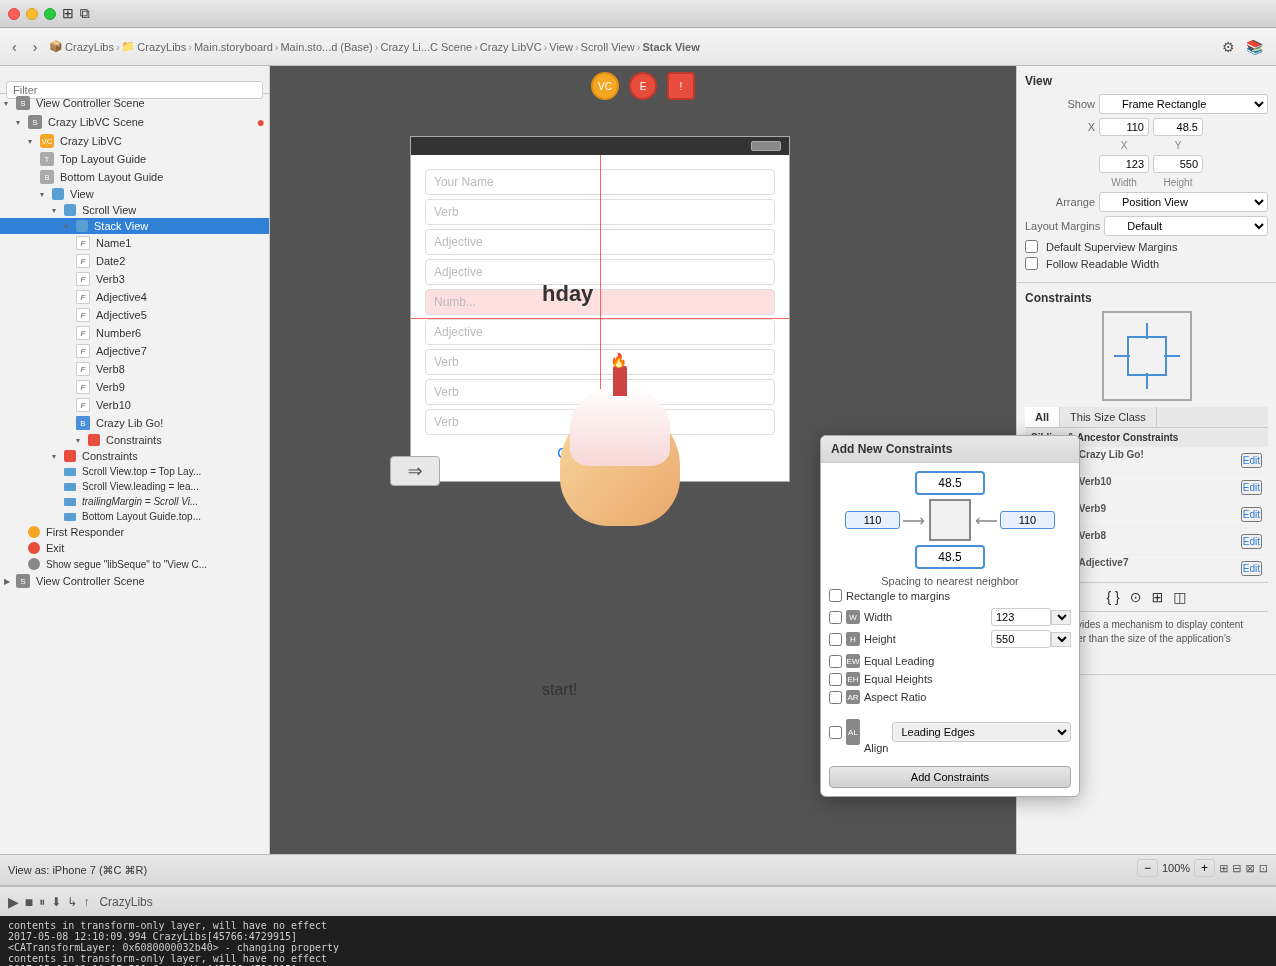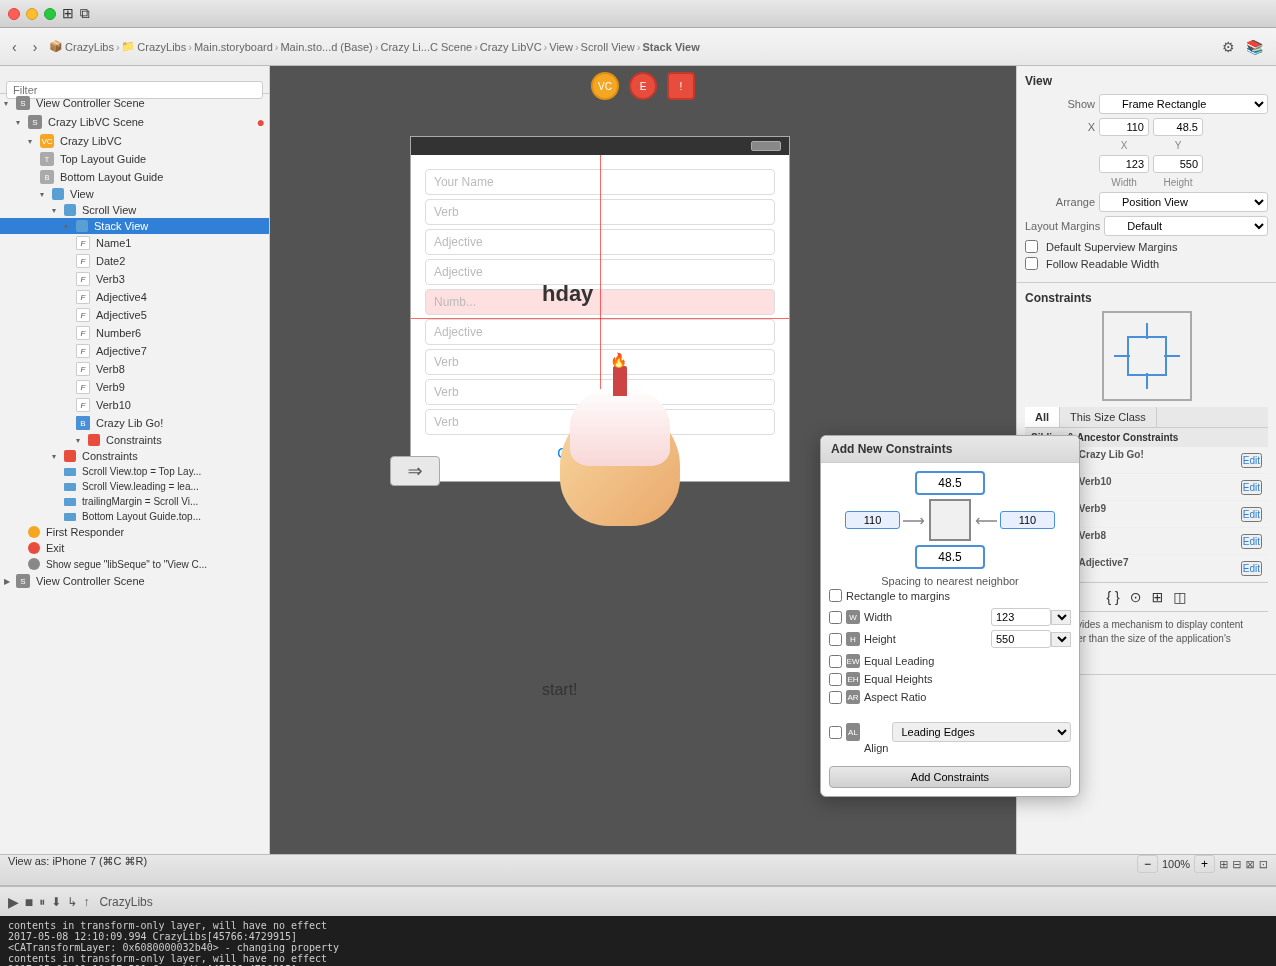--- a/index.html
+++ b/index.html
@@ -62,21 +62,21 @@
     
     .add-constraints-dialog { position: absolute; left: 820px; top: 435px; width: 260px; background: white; border: 1px solid #aaa; border-radius: 6px; box-shadow: 0 4px 20px rgba(0,0,0,0.3); z-index: 100; }
     .dialog-title { background: linear-gradient(#e8e8e8, #d8d8d8); padding: 6px 10px; font-size: 12px; font-weight: 600; border-bottom: 1px solid #ccc; border-radius: 6px 6px 0 0; }
     .dialog-body { padding: 8px; }
     .constraint-input { width: 70px; border: 2px solid #4a90d9; border-radius: 4px; padding: 3px 6px; font-size: 12px; text-align: center; }
     .constraint-side-input { width: 55px; border: 1px solid #ccc; border-radius: 3px; padding: 2px 4px; font-size: 11px; text-align: center; }
     .constraint-side-input.active { border-color: #4a90d9; background: #e8f0fe; }
     .add-constraints-btn { width: 100%; background: linear-gradient(#e8e8e8, #d0d0d0); border: 1px solid #aaa; border-radius: 4px; padding: 4px 8px; font-size: 11px; cursor: pointer; margin-top: 6px; }
 
     
-    .bottom-bar { height: 32px; background: linear-gradient(#e8e8e8, #d8d8d8); border-top: 1px solid #bbb; border-bottom: 1px solid #bbb; display: flex; align-items: flex-start; padding: 0 8px; gap: 6px; }
+    .bottom-bar { height: 32px; background: linear-gradient(#e8e8e8, #d8d8d8); border-top: 1px solid #bbb; border-bottom: 1px solid #bbb; display: flex; align-items: flex-end; padding: 8px 8px; gap: 6px; }
     .zoom-controls { margin-left: auto; display: flex; align-items: center; gap: 4px; }
 
     
     .log-area { height: 80px; background: #1e1e1e; color: #ccc; font-family: monospace; font-size: 10px; padding: 4px 8px; overflow-y: auto; }
 
     
     .debug-toolbar { height: 30px; background: linear-gradient(#e8e8e8, #d8d8d8); border-top: 1px solid #bbb; display: flex; align-items: center; padding: 0 8px; gap: 6px; }
   </style>
 </head>
 <body>
@@ -247,21 +247,21 @@
       <div class="tree-item" style="padding-left:64px;">
         <span class="tree-icon" style="background:#5a9fd4;width:12px;height:8px;border-radius:1px;"></span>
         <span style="margin-left:3px;font-size:10px;">Scroll View.top = Top Lay...</span>
       </div>
       <div class="tree-item" style="padding-left:64px;">
         <span class="tree-icon" style="background:#5a9fd4;width:12px;height:8px;border-radius:1px;"></span>
         <span style="margin-left:3px;font-size:10px;">Scroll View.leading = lea...</span>
       </div>
       <div class="tree-item" style="padding-left:64px;">
         <span class="tree-icon" style="background:#5a9fd4;width:12px;height:8px;border-radius:1px;"></span>
-        <span style="margin-left:3px;font-size:10px;">trailingMargin = Scroll Vi...</span>
+        <span style="margin-left:3px;font-size:10px;font-style:italic;">trailingMargin = Scroll Vi...</span>
       </div>
       <div class="tree-item" style="padding-left:64px;">
         <span class="tree-icon" style="background:#5a9fd4;width:12px;height:8px;border-radius:1px;"></span>
         <span style="margin-left:3px;font-size:10px;">Bottom Layout Guide.top...</span>
       </div>
 
       <div class="tree-item" style="padding-left:28px;">
         <span class="tree-icon" style="background:#f5a623;border-radius:50%;width:12px;height:12px;"></span>
         <span style="margin-left:3px;">First Responder</span>
       </div>
@@ -513,21 +513,21 @@
     </div>
     
     <div style="display:flex;align-items:center;margin-bottom:6px;">
       <input type="checkbox" style="">
       <span style="width:14px;height:14px;background:#888;border-radius:2px;margin:0 4px;display:inline-flex;align-items:center;justify-content:center;color:white;font-size:8px;">AR</span>
       <span style="font-size:11px;">Aspect Ratio</span>
     </div>
     
     <div style="display:flex;align-items:center;margin-bottom:6px;">
       <input type="checkbox" style="">
-      <span style="width:14px;height:18px;background:#888;border-radius:2px;margin:0 4px;display:inline-flex;align-items:center;justify-content:center;color:white;font-size:8px;">AL</span>
+      <span style="width:14px;height:26px;background:#888;border-radius:2px;margin:0 4px;display:inline-flex;align-items:center;justify-content:center;color:white;font-size:8px;">AL</span>
       <span style="font-size:11px;margin-right:4px;margin-top:32px;">Align</span>
       <select style="flex:1;border:1px solid #ccc;border-radius:3px;padding:2px 4px;font-size:11px;">
         <option>Leading Edges</option>
       </select>
     </div>
     
     <button class="add-constraints-btn">Add Constraints</button>
   </div>
 </div>
 

